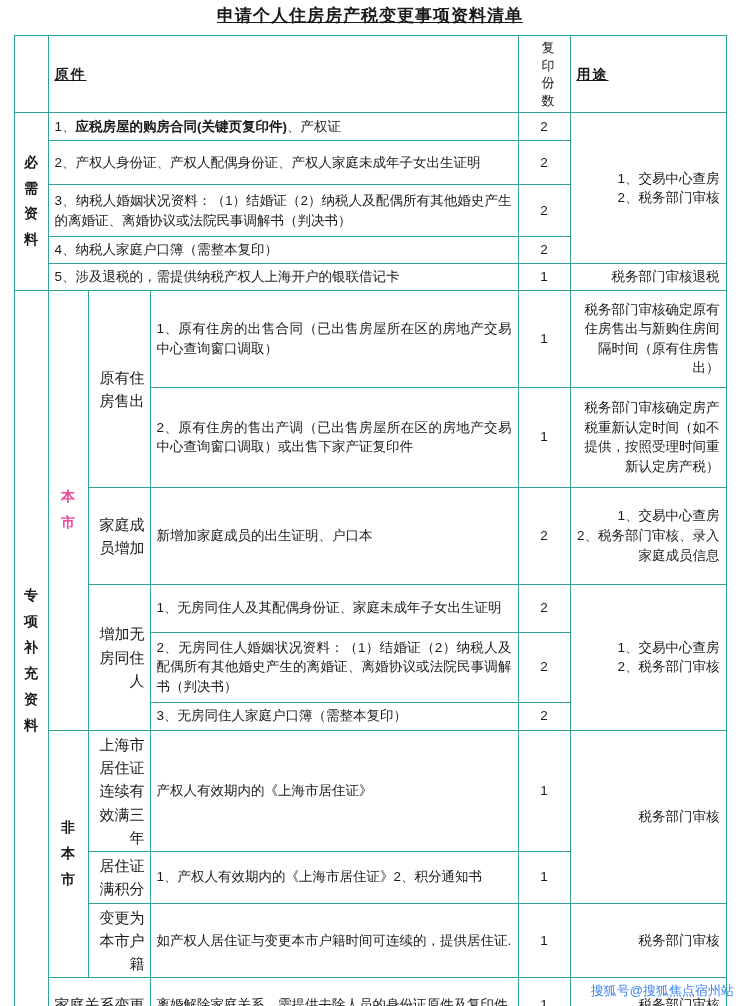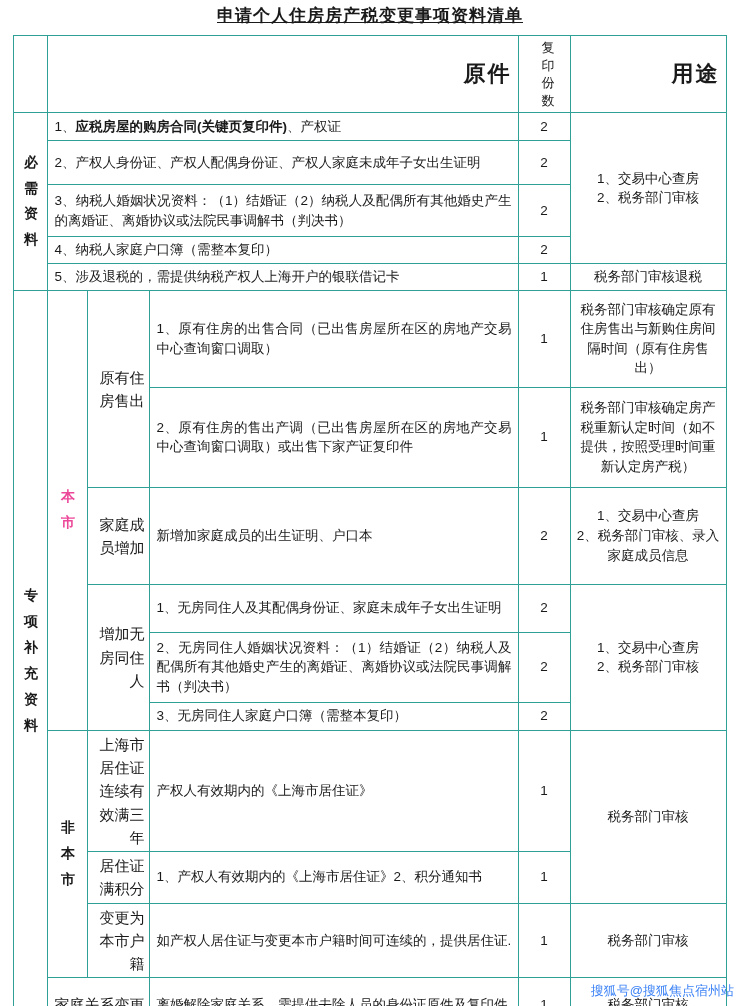--- a/index.html
+++ b/index.html
@@ -3,29 +3,29 @@
 <meta charset="utf-8">
 <style>
   html,body{margin:0;padding:0;}
   body{
     width:740px;height:1006px;background:#ffffff;position:relative;overflow:hidden;
     font-family:"Liberation Sans","DejaVu Sans",sans-serif;color:#1a1a1a;
   }
   .title{font-size:17px;font-weight:bold;text-align:center;margin:4px 0 8px 0;letter-spacing:1px;text-decoration:underline;}
   table.grid{border-collapse:collapse;table-layout:fixed;width:712px;margin:0 auto;}
   td{border:1px solid #2fa096;padding:3px 6px;font-size:13.5px;line-height:1.45;vertical-align:middle;overflow:hidden;}
-  .hcell{text-align:right;font-weight:bold;font-size:22px;letter-spacing:2px;}
+  .hcell{text-align:left;font-weight:bold;font-size:14px;letter-spacing:2px;text-decoration:underline;}
   .copies-h{font-weight:normal;font-size:13px;text-align:left;white-space:pre-line;line-height:1.35;letter-spacing:0;padding-left:23px;}
   .cat{text-align:center;padding:2px 1px;}
   .vlabel{width:15px;margin:0 auto;word-break:break-all;line-height:1.85;font-weight:bold;font-size:14px;}
   .red{color:#ec4899;}
   .sublabel{text-align:right;padding:2px 5px;word-break:break-all;line-height:1.55;font-size:15px;}
   .content{text-align:justify;}
   .num{text-align:center;}
-  .purpose{text-align:center;white-space:pre-line;}
+  .purpose{text-align:right;white-space:pre-line;}
   .watermark{position:absolute;right:6px;bottom:6px;color:#3b82f6;font-size:13px;}
 </style>
 </head>
 <body>
 
 <div class="page">
   <div class="title">申请个人住房房产税变更事项资料清单</div>
 
   <table class="grid">
     <colgroup>

